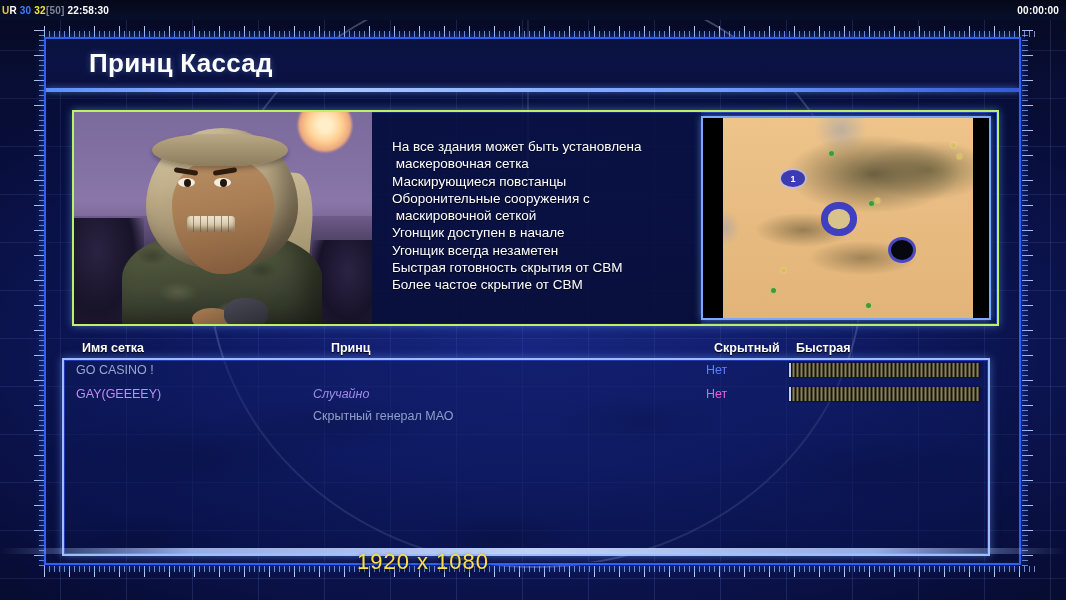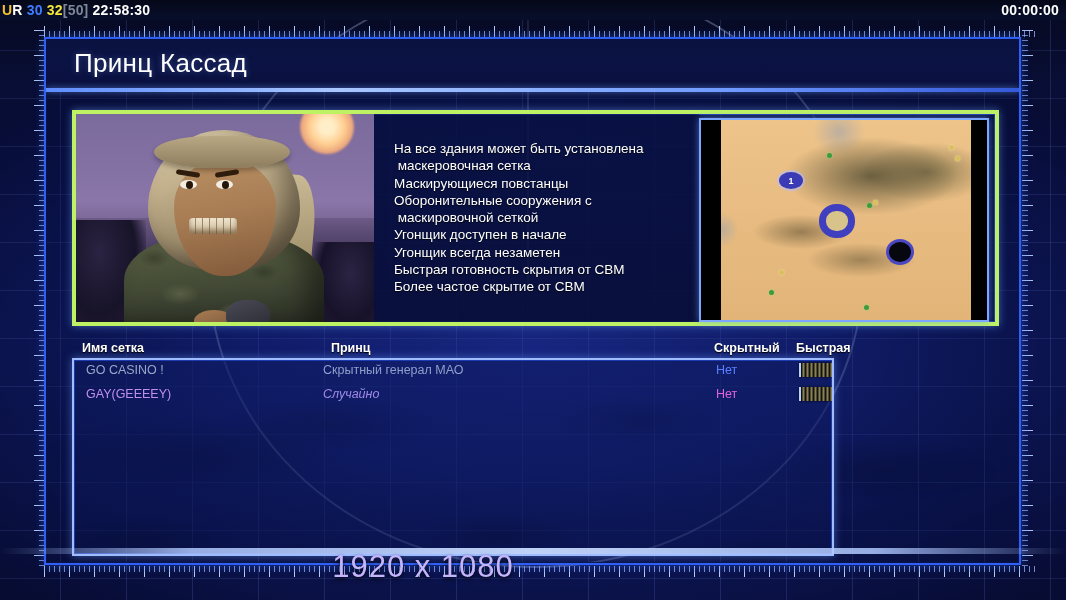--- a/index.html
+++ b/index.html
@@ -75,21 +75,21 @@
   #ruler-top    { left:44px;  top:24px;  width:995px; }
   #ruler-bottom { left:44px;  top:566px; width:995px;
                   background-position:left top, left top; }
   #ruler-left   { left:32px;  top:30px;  height:540px; background-position:right top, right top; }
   #ruler-right  { left:1022px;top:30px;  height:540px; background-position:left top, left top; }
 
   
   #topbar {
     position:absolute; left:0; top:0; width:1066px; height:20px; z-index:20;
     background:linear-gradient(#050818 0%, #070c24 55%, #080f2c 100%);
-    font-size:14px; font-weight:bold;
+    font-size:10px; font-weight:bold;
     display:flex; align-items:center;
     letter-spacing:.2px;
   }
   #topbar .left { padding-left:2px; white-space:nowrap; }
   #topbar .right { margin-left:auto; padding-right:7px; }
   .t-u  { color:#f2c230; }
   .t-r  { color:#ffffff; }
   .t-n1 { color:#3f7dff; }
   .t-n2 { color:#f2e53a; }
   .t-br { color:#7d8798; }
@@ -107,34 +107,35 @@
     background:linear-gradient(90deg,#8fb4ff,#4f7cff 40%,#2a50d8);
   }
 
   
   #titlebar {
     position:absolute; left:46px; top:39px; width:973px; height:49px; z-index:12;
     background:linear-gradient(180deg,#0a1240 0%, #0b1344 45%, #0a1140 100%);
     display:flex; align-items:center;
   }
   #title-text {
-    font-size:26px; font-weight:normal; color:#ffffff;
+    font-size:26px; font-weight:bold; color:#ffffff;
     padding-left:28px; letter-spacing:.3px;
     text-shadow:0 0 6px rgba(140,175,255,.35);
+    margin-left:15px;
   }
   #title-underline {
     position:absolute; left:46px; top:88px; width:973px; height:4px; z-index:13;
     background:linear-gradient(90deg,#5f8dff 0%, #a8c6ff 30%, #6f9aff 70%, #3459d9 100%);
     box-shadow:0 0 6px rgba(110,160,255,.6);
   }
 
   
   #infopanel {
     position:absolute; left:72px; top:110px; width:927px; height:216px; z-index:14;
-    border:4px solid #bef264;
+    border:2px solid #bef264;
     box-shadow:0 0 8px rgba(110,160,255,.55), 0 0 0 1px #1d3bb0 inset;
     background:rgba(10,20,70,.55);
     display:flex;
   }
 
   
   #portrait {
     position:relative; width:298px; height:100%; overflow:hidden;
     background:linear-gradient(180deg,#7b6a9c 0%, #8a76a8 42%, #5b4b79 72%, #2d2647 100%);
   }
@@ -273,21 +274,21 @@
     position:absolute; left:82px; top:341px; width:918px; height:16px; z-index:15;
     font-size:12.5px; font-weight:bold; color:#ffffff;
   }
   #tbl-headers span { position:absolute; top:0; white-space:nowrap; text-shadow:0 1px 1px #000; }
   .th-name { left:0; }
   .th-army { left:249px; }
   .th-team { left:632px; }
   .th-prog { left:714px; }
 
   #listpanel {
-    position:absolute; left:72px; top:358px; width:762px; height:198px; z-index:14;
+    position:absolute; left:62px; top:358px; width:928px; height:198px; z-index:14;
     border:2px solid #9fbcff;
     box-shadow:0 0 8px rgba(110,160,255,.5), 0 0 0 1px #1d3bb0 inset;
     background:linear-gradient(180deg, rgba(14,26,98,.55) 0%, rgba(10,20,80,.35) 100%);
     overflow:hidden;
   }
   .prow {
     position:relative; height:24px; font-size:12.5px; white-space:nowrap;
   }
   .prow > span { position:absolute; top:3px; }
   .c-name { left:12px; }
@@ -299,34 +300,34 @@
       repeating-linear-gradient(to right,
         #13130d 0 1px,
         #4e4a33 1px 2px,
         #8a8256 2px 3px,
         #4e4a33 3px 4px),
       #1a1a10;
     border-left:2px solid #b9cfff;
     box-shadow:0 0 2px rgba(0,0,0,.8);
   }
   .r0 .c-name { color:#9aa6c8; }
-  .r0 .c-army { color:#8f9ec9; }
+  .r0 .c-army { color:#8f9ec9;margin-top:46px; }
   .r0 .c-team { color:#5a80ff; }
   .r1 .c-name { color:#c08ef0; }
   .r1 .c-army { color:#a08ae8;font-style:italic; }
   .r1 .c-team { color:#e264d8; }
 
   
   #resbar {
     position:absolute; left:0; top:548px; width:1066px; height:6px; z-index:24;
     background:linear-gradient(90deg, rgba(150,180,255,0) 0%, rgba(175,200,255,.85) 18%, rgba(200,220,255,.95) 50%, rgba(175,200,255,.85) 82%, rgba(150,180,255,0) 100%);
   }
   #restext {
     position:absolute; left:0; top:549px; width:846px; z-index:25;
-    text-align:center; font-size:31px; color:#c4b5fd;
+    text-align:center; font-size:22px; color:#fde047;
     text-shadow:0 2px 4px rgba(0,0,0,.85);
     letter-spacing:1px;
   }
 </style>
 </head>
 <body>
 
 <div id="bg"></div>
 <div id="bg-dark-top"></div>
 <div id="bg-grid"></div>

